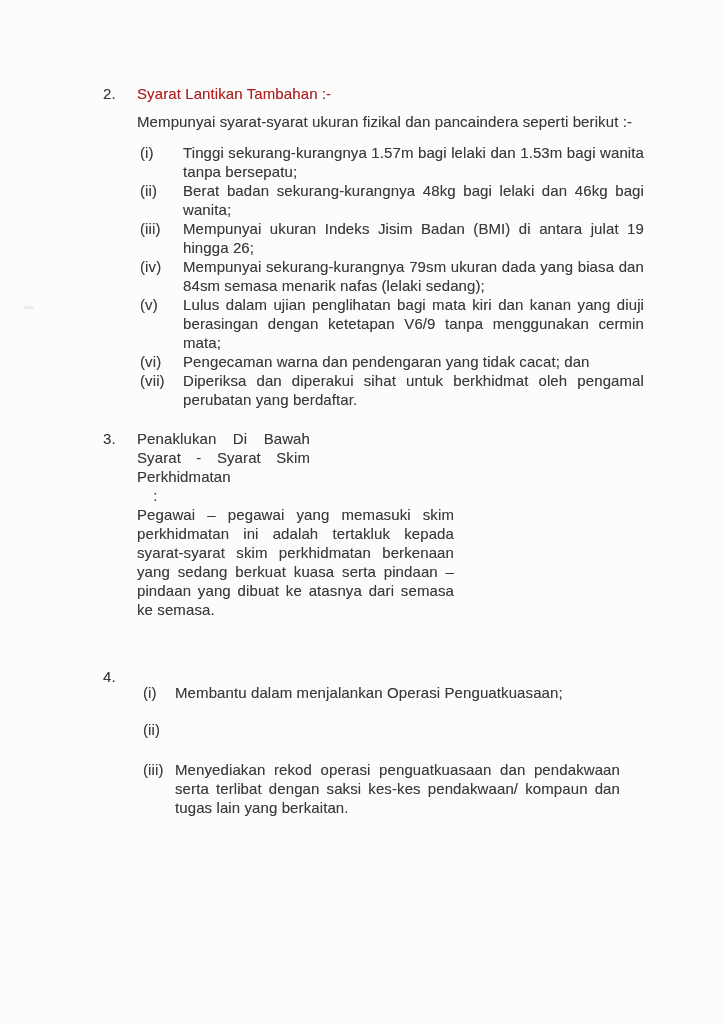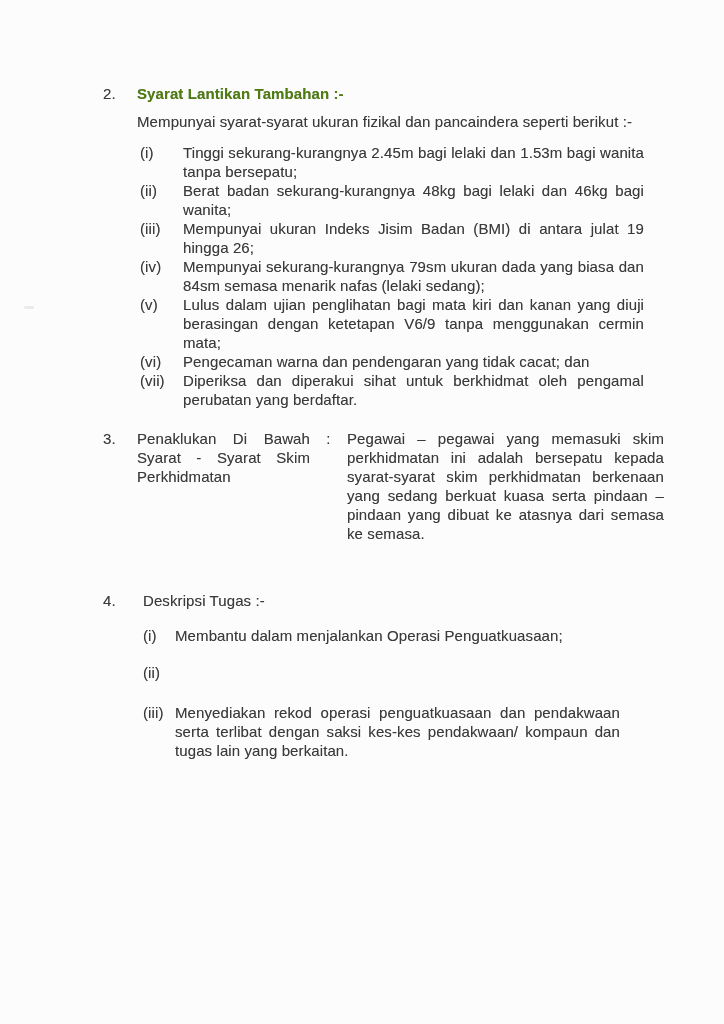--- a/index.html
+++ b/index.html
@@ -21,30 +21,30 @@
     letter-spacing: 0.1px;
     text-shadow: 0 0 0.5px rgba(70,70,70,0.45);
     overflow: hidden;
   }
   .row { display: flex; align-items: flex-start; }
   .num { width: 34px; flex: 0 0 auto; }
   .content { flex: 1 1 auto; min-width: 0; }
   .just { text-align: justify; }
 
   
-  .sec2-heading { font-weight: 700; color: #4d7c0f; }
+  .sec2-heading { font-weight: 400; color: #b91c1c; }
   .sec2-intro { margin-top: 9px; width: 508px; }
   .req-list { margin-top: 12px; margin-left: 3px; }
   .req-item { display: flex; }
   .req-label { width: 43px; flex: 0 0 auto; }
   .req-text { width: 462px; }
 
   
   .sec3 { margin-top: 20px; }
-  .cols { display: flex; }
+  .cols { display: flex; flex-direction: column; }
   .col-term { width: 173px; flex: 0 0 auto; }
   .col-colon { width: 37px; flex: 0 0 auto; text-align: center; }
   .col-def { width: 317px; flex: 0 0 auto; }
 
   
   .sec4 { margin-top: 48px; }
   .sec4-heading { margin-left: 6px; }
   .task-list { margin-left: 6px; }
   .task-item { display: flex; margin-top: 18px; }
   .task-item.first { margin-top: 16px; }
@@ -72,21 +72,21 @@
 
   <section class="sec2">
     <div class="row">
       <div class="num">2.</div>
       <div class="content">
         <div class="sec2-heading">Syarat Lantikan Tambahan :-</div>
         <div class="sec2-intro just">Mempunyai syarat-syarat ukuran fizikal dan pancaindera seperti berikut :-</div>
         <div class="req-list">
           <div class="req-item">
             <div class="req-label">(i)</div>
-            <div class="req-text just">Tinggi sekurang-kurangnya 2.45m bagi lelaki dan 1.53m bagi wanita tanpa bersepatu;</div>
+            <div class="req-text just">Tinggi sekurang-kurangnya 1.57m bagi lelaki dan 1.53m bagi wanita tanpa bersepatu;</div>
           </div>
           <div class="req-item">
             <div class="req-label">(ii)</div>
             <div class="req-text just">Berat badan sekurang-kurangnya 48kg bagi lelaki dan 46kg bagi wanita;</div>
           </div>
           <div class="req-item">
             <div class="req-label">(iii)</div>
             <div class="req-text just">Mempunyai ukuran Indeks Jisim Badan (BMI) di antara julat 19 hingga 26;</div>
           </div>
           <div class="req-item">
@@ -110,31 +110,30 @@
     </div>
   </section>
 
   <section class="sec3">
     <div class="row">
       <div class="num">3.</div>
       <div class="content">
         <div class="cols">
           <div class="col-term just">Penaklukan Di Bawah Syarat - Syarat Skim Perkhidmatan</div>
           <div class="col-colon">:</div>
-          <div class="col-def just">Pegawai – pegawai yang memasuki skim perkhidmatan ini adalah bersepatu kepada syarat-syarat skim perkhidmatan berkenaan yang sedang berkuat kuasa serta pindaan – pindaan yang dibuat ke atasnya dari semasa ke semasa.</div>
+          <div class="col-def just">Pegawai – pegawai yang memasuki skim perkhidmatan ini adalah tertakluk kepada syarat-syarat skim perkhidmatan berkenaan yang sedang berkuat kuasa serta pindaan – pindaan yang dibuat ke atasnya dari semasa ke semasa.</div>
         </div>
       </div>
     </div>
   </section>
 
   <section class="sec4">
     <div class="row">
       <div class="num">4.</div>
       <div class="content">
-        <div class="sec4-heading">Deskripsi Tugas :-</div>
         <div class="task-list">
           <div class="task-item first">
             <div class="task-label">(i)</div>
             <div class="task-text just">Membantu dalam menjalankan Operasi Penguatkuasaan;</div>
           </div>
           <div class="task-item">
             <div class="task-label">(ii)</div>
           </div>
           <div class="task-item third">
             <div class="task-label">(iii)</div>

